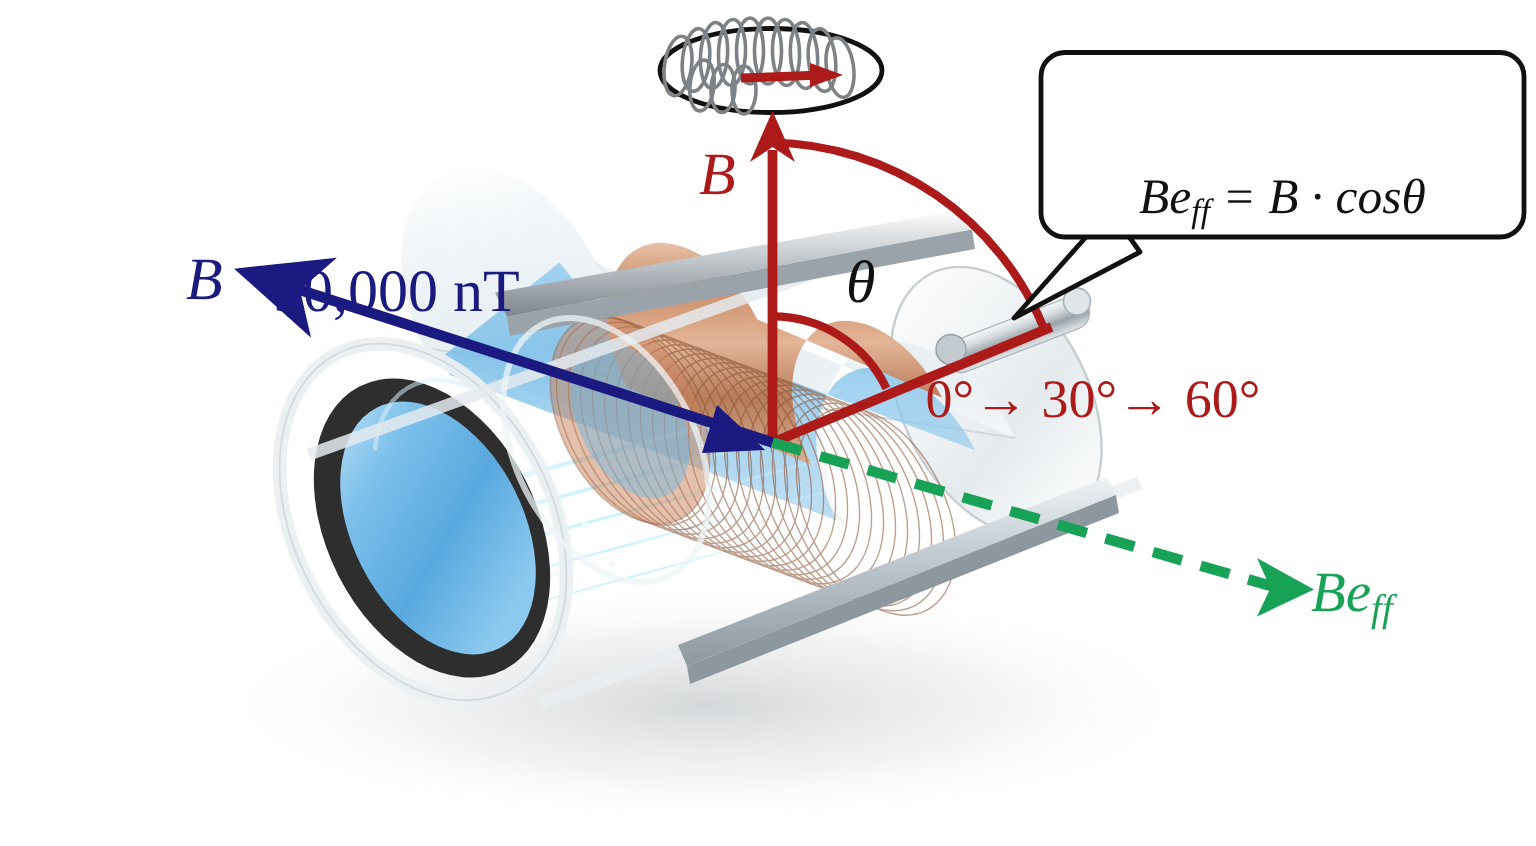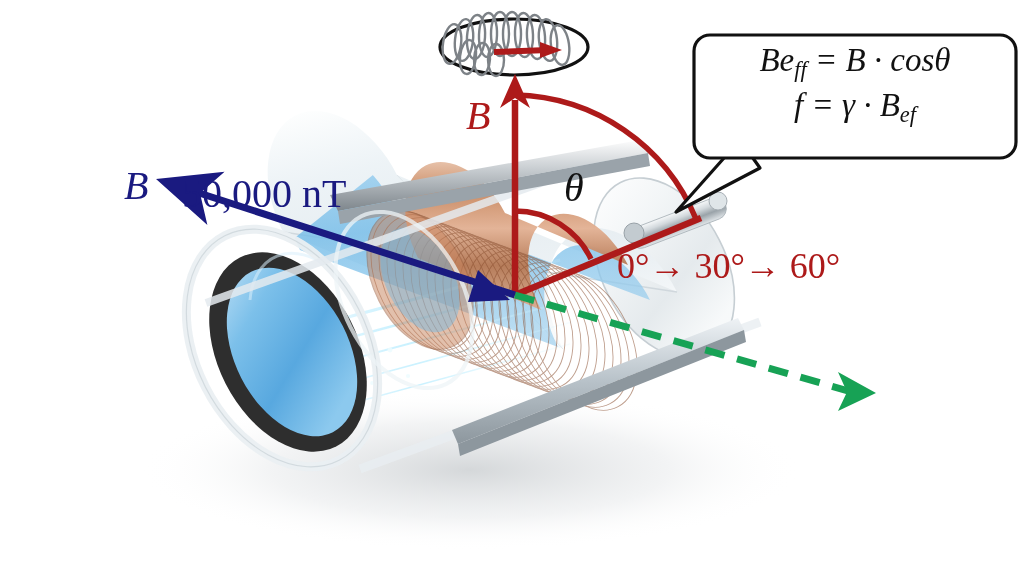--- a/index.html
+++ b/index.html
@@ -20,21 +20,21 @@
   .black{color:#111111;}
   .ital{font-style:italic;}
   #lbl-B-blue{left:124px;top:166px;font-size:40px;}
   #lbl-nT{left:182px;top:128px;font-size:40px;font-style:normal;margin-top:46px;}
   #lbl-B-red{left:466px;top:96px;font-size:40px;}
   #lbl-theta{left:564px;top:168px;font-size:40px;}
   #lbl-angles{left:617px;top:248px;font-size:36px;font-style:normal;letter-spacing:0px;font-family:Liberation Serif, serif;}
   #lbl-beff{left:874px;top:376px;font-size:38px;}
   #callout-text{
     position:absolute;left:700px;top:42px;width:310px;height:112px;
-    display:flex;flex-direction:column;align-items:center;justify-content:flex-start;
+    display:flex;flex-direction:column;align-items:center;justify-content:flex-end;
     font-size:33px;color:#111;font-style:italic;gap:4px;
   }
   .sub{font-size:0.68em;vertical-align:-0.28em;font-style:italic;}
 </style>
 </head>
 <body>
 
 <div id="stage">
 
 <svg width="1024" height="564" viewBox="0 0 1024 564">
@@ -252,19 +252,19 @@
 <div class="lbl navy ital" id="lbl-B-blue">B</div>
 
 <div class="lbl navy" id="lbl-nT">50,000 nT</div>
 
 <div class="lbl red ital" id="lbl-B-red">B</div>
 
 <div class="lbl black ital" id="lbl-theta">θ</div>
 
 <div class="lbl red" id="lbl-angles">0°→ 30°→ 60°</div>
 
+<div class="lbl green ital" id="lbl-beff"><span>Be</span><span class="sub">ff</span></div>
 
 <div id="callout-text">
   <div><span>Be</span><span class="sub">ff</span><span> = B · cosθ</span></div>
-  <div><span>f = γ · B</span><span class="sub">ef</span><span></span></div>
 </div>
 
 </div>
 
 </body></html>

